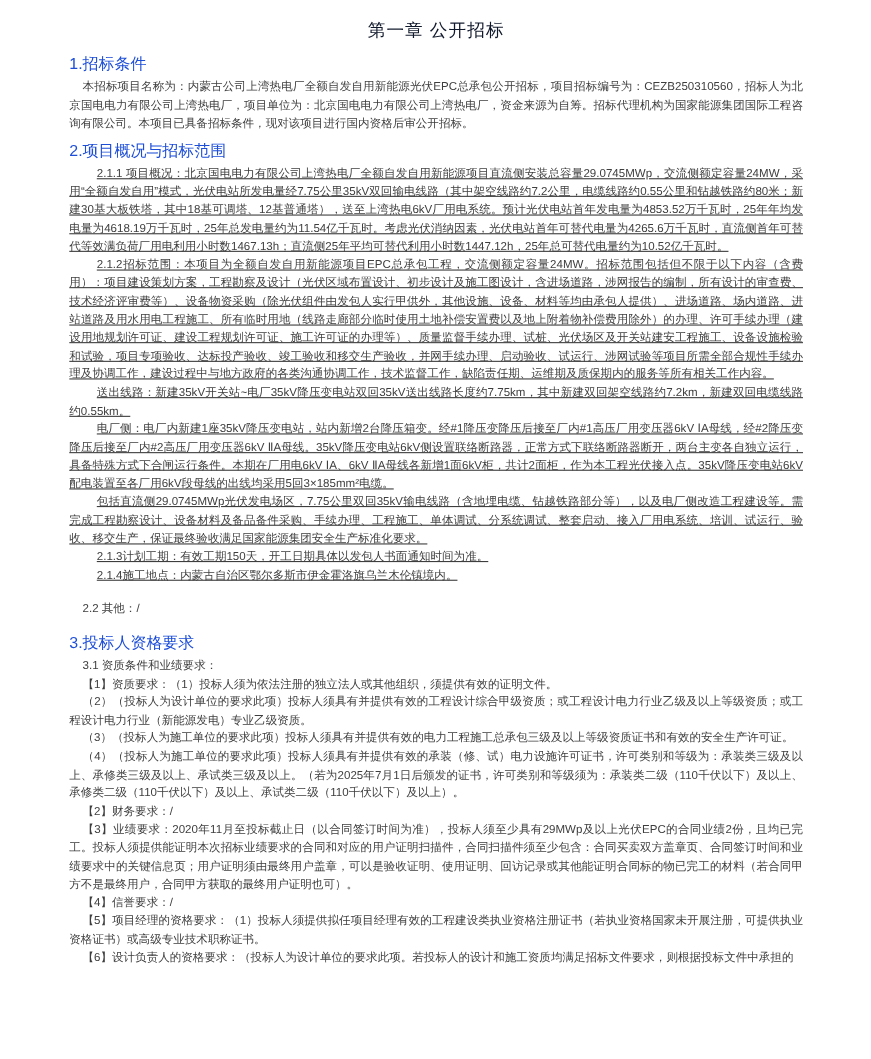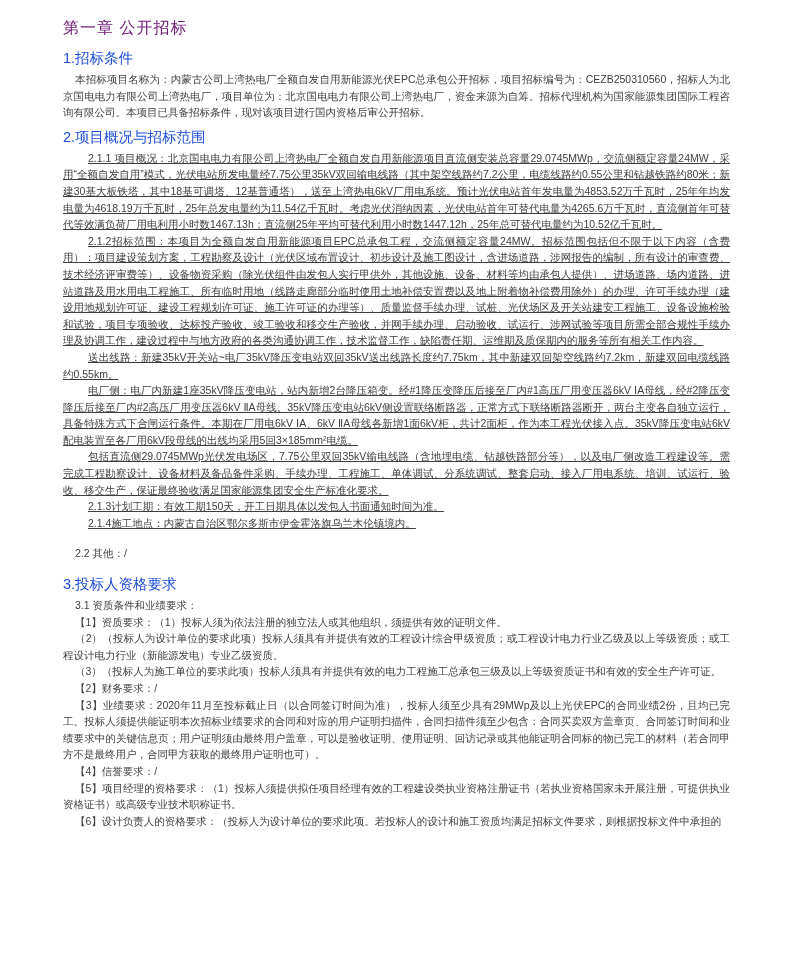--- a/index.html
+++ b/index.html
@@ -8,22 +8,23 @@
     height: 963px;
     overflow: hidden;
     background: #ffffff;
     color: #3e3e3e;
     font-family: "Liberation Sans", "DejaVu Sans", sans-serif;
   }
   .page { padding: 10px 62px 0 63px; }
   .doc-title {
     font-size: 16px;
     font-weight: 400;
+    text-align: center;
     margin: 8px 0 10px 0;
-    color: #701a75;
+    color: #0f172a;
     letter-spacing: 1px;
   }
   .sec-heading {
     font-size: 14.5px;
     font-weight: 400;
     margin: 7px 0 3px 0;
     color: #1d4ed8;
   }
   .para {
     font-size: 10.5px;
@@ -54,19 +55,20 @@
       <p class="para ind-2">2.1.3计划工期：有效工期150天，开工日期具体以发包人书面通知时间为准。</p>
       <p class="para ind-2">2.1.4施工地点：内蒙古自治区鄂尔多斯市伊金霍洛旗乌兰木伦镇境内。</p>
       <div class="spacer-lg"></div>
       <p class="para ind-1">2.2 其他：/</p>
       <div class="spacer-sm"></div>
       <h2 class="sec-heading">3.投标人资格要求</h2>
       <p class="para ind-1">3.1 资质条件和业绩要求：</p>
       <p class="para ind-1">【1】资质要求：（1）投标人须为依法注册的独立法人或其他组织，须提供有效的证明文件。</p>
       <p class="para ind-1">（2）（投标人为设计单位的要求此项）投标人须具有并提供有效的工程设计综合甲级资质；或工程设计电力行业乙级及以上等级资质；或工程设计电力行业（新能源发电）专业乙级资质。</p>
       <p class="para ind-1">（3）（投标人为施工单位的要求此项）投标人须具有并提供有效的电力工程施工总承包三级及以上等级资质证书和有效的安全生产许可证。</p>
+      <p class="para ind-1">（4）（投标人为施工单位的要求此项）投标人须具有并提供有效的承装（修、试）电力设施许可证书，许可类别和等级为：承装类三级及以上、承修类三级及以上、承试类三级及以上。（若为2025年7月1日后颁发的证书，许可类别和等级须为：承装类二级（110千伏以下）及以上、承修类二级（110千伏以下）及以上、承试类二级（110千伏以下）及以上）。</p>
       <p class="para ind-1">【2】财务要求：/</p>
       <p class="para ind-1">【3】业绩要求：2020年11月至投标截止日（以合同签订时间为准），投标人须至少具有29MWp及以上光伏EPC的合同业绩2份，且均已完工。投标人须提供能证明本次招标业绩要求的合同和对应的用户证明扫描件，合同扫描件须至少包含：合同买卖双方盖章页、合同签订时间和业绩要求中的关键信息页；用户证明须由最终用户盖章，可以是验收证明、使用证明、回访记录或其他能证明合同标的物已完工的材料（若合同甲方不是最终用户，合同甲方获取的最终用户证明也可）。</p>
       <p class="para ind-1">【4】信誉要求：/</p>
       <p class="para ind-1">【5】项目经理的资格要求：（1）投标人须提供拟任项目经理有效的工程建设类执业资格注册证书（若执业资格国家未开展注册，可提供执业资格证书）或高级专业技术职称证书。</p>
       <p class="para ind-1">【6】设计负责人的资格要求：（投标人为设计单位的要求此项。若投标人的设计和施工资质均满足招标文件要求，则根据投标文件中承担的</p>
     </main>
 </div>
 
 </body></html>

